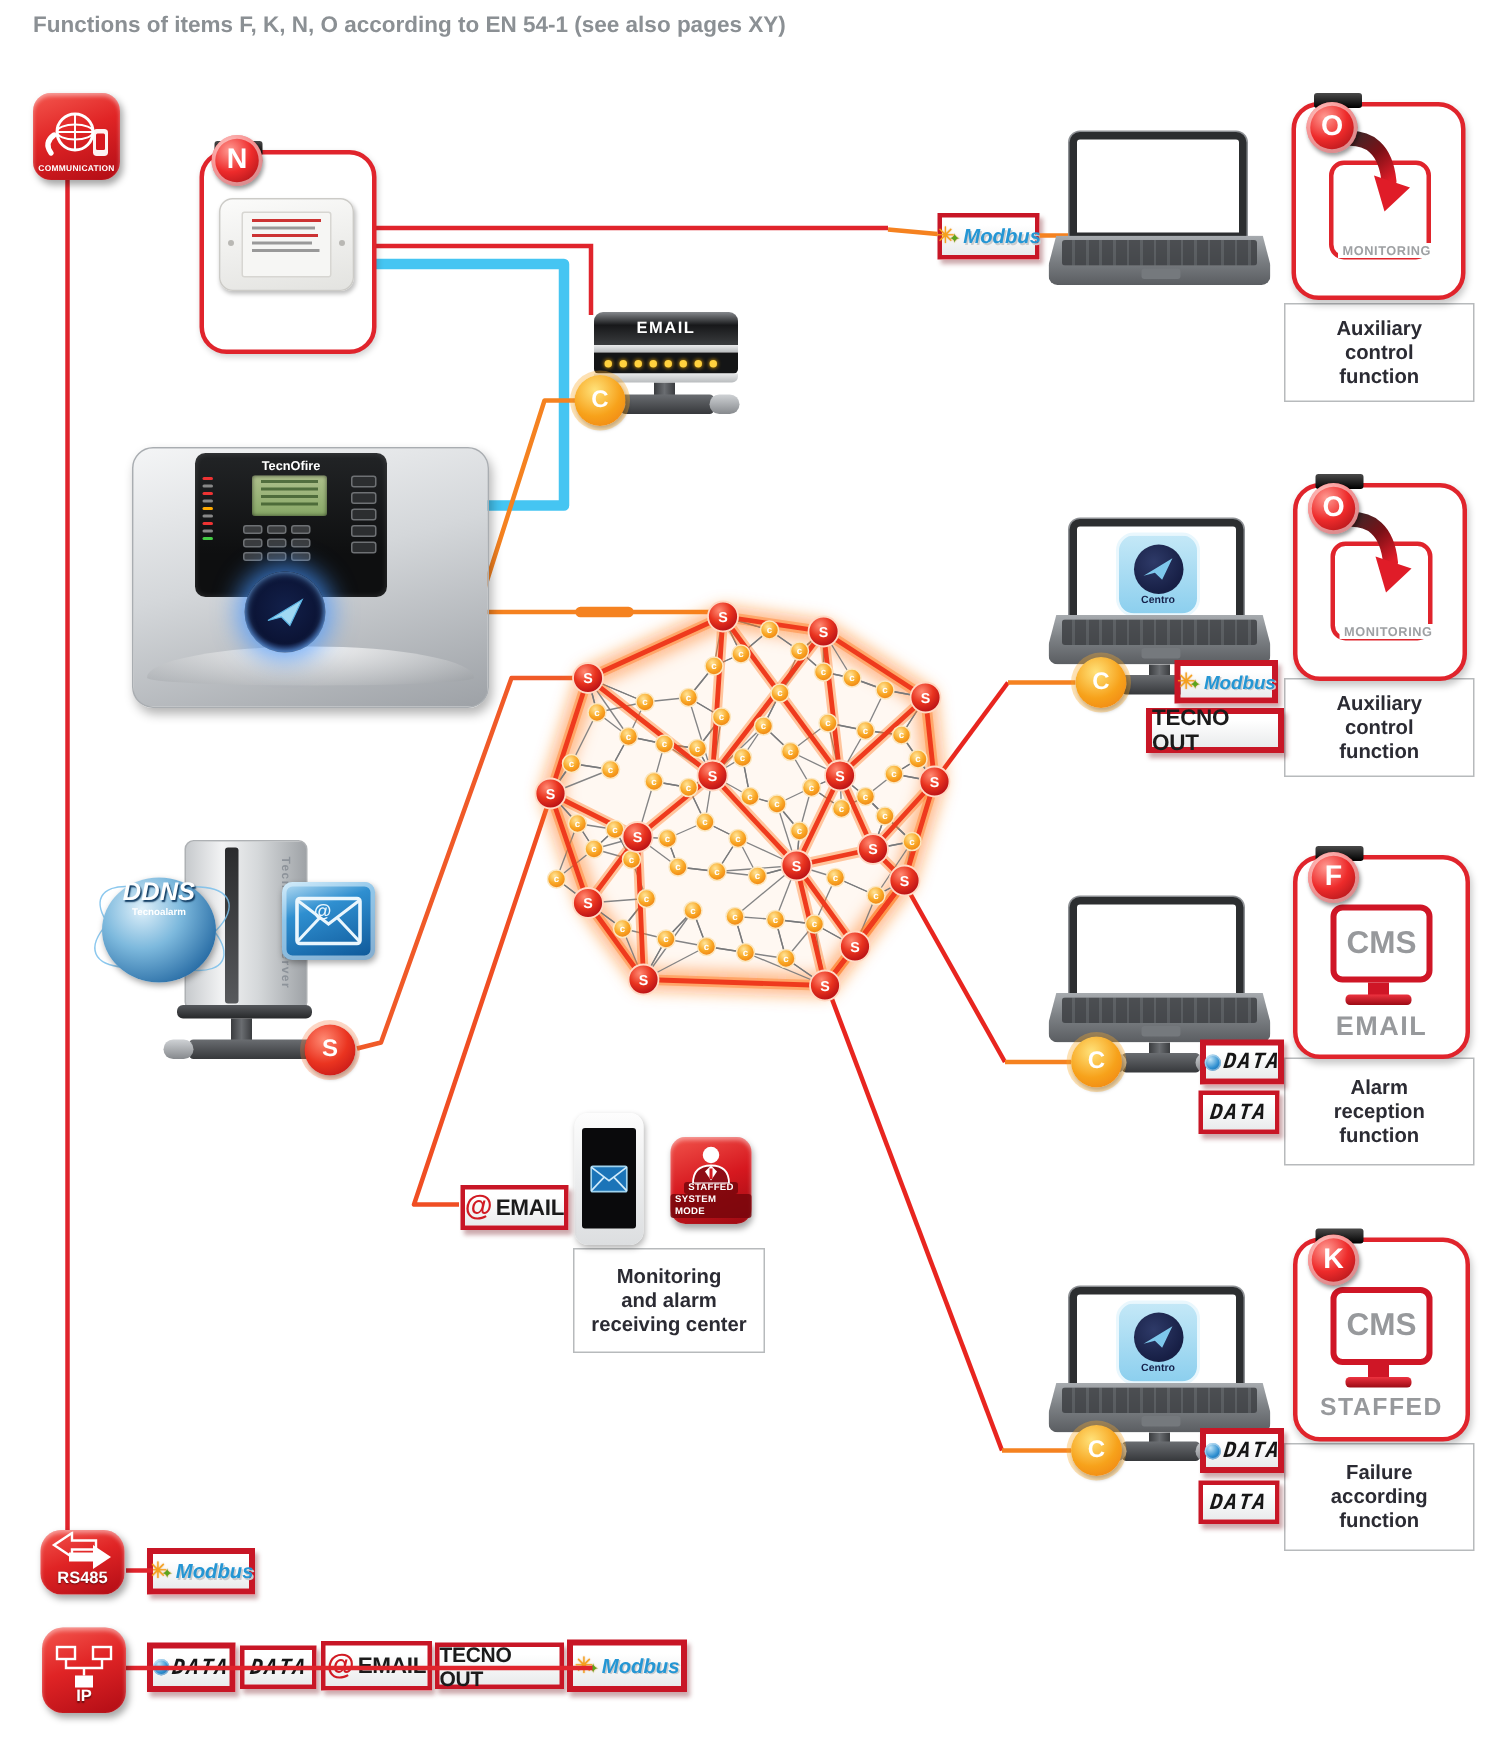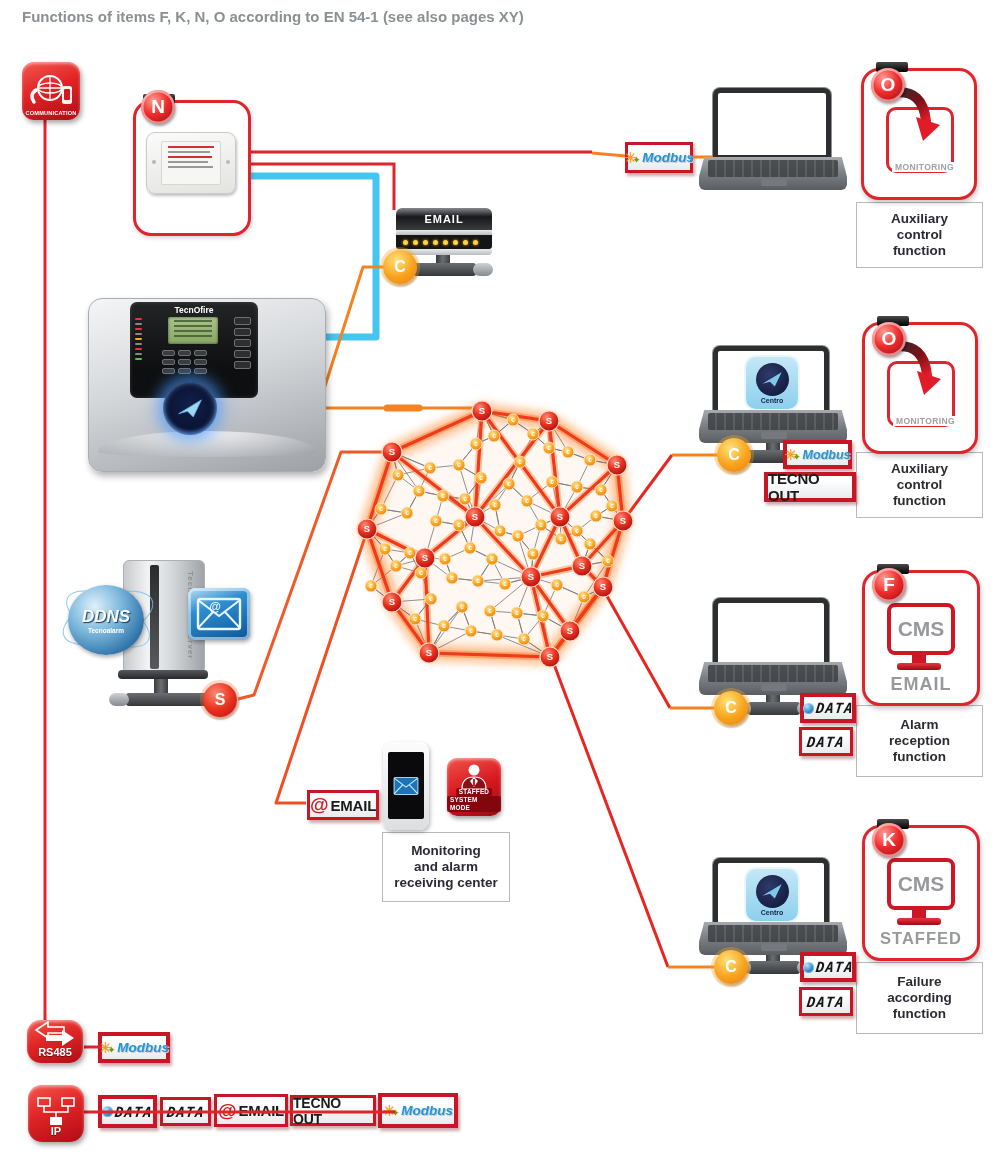--- a/index.html
+++ b/index.html
@@ -103,21 +103,21 @@
        display:flex;align-items:center;justify-content:center;}
 
   .tower{position:absolute;background:linear-gradient(90deg,#c7cacd 0%,#f2f3f4 30%,#d5d8da 60%,#9fa3a7 100%);
        border-radius:6px;border:1px solid #aeb1b4;z-index:4;}
   .tower .stripe{position:absolute;left:26px;top:4px;bottom:4px;width:9px;
        background:linear-gradient(180deg,#2a2b2d,#57595c);border-radius:2px;}
   .tower .vtext{position:absolute;right:9px;top:10px;writing-mode:vertical-rl;font-size:8px;
        color:#8d939a;font-weight:bold;letter-spacing:1px;}
   .globe{position:absolute;border-radius:50%;z-index:6;
        background:radial-gradient(circle at 35% 30%,#dff0fa 0%,#7db9dd 38%,#2a6ea6 78%,#14476f);
-       box-shadow:1px 2px 4px rgba(0,0,0,.35);display:flex;flex-direction:column;align-items:center;justify-content:center;}
+       box-shadow:1px 2px 4px rgba(0,0,0,.35);display:flex;flex-direction:column;align-items:center;}
   .globe .big{font-weight:bold;font-style:italic;font-size:17px;color:#fff;text-shadow:1px 1px 1px #123d63;}
   .globe .sub{font-size:6.5px;color:#fff;font-weight:bold;}
   .orbit{position:absolute;border:1.5px solid rgba(120,190,235,.85);border-radius:50%;z-index:6;}
   .maildev{position:absolute;border-radius:7px;z-index:6;
        background:linear-gradient(160deg,#bfe2f6 0%,#2f8fd0 35%,#0d5596 100%);
        box-shadow:inset 0 0 0 3px rgba(230,245,255,.55),1px 2px 4px rgba(0,0,0,.35);
        display:flex;align-items:center;justify-content:center;}
 
   .panel-body{position:absolute;border-radius:14px;border:1px solid #a9adb1;z-index:4;
        background:linear-gradient(165deg,#f4f5f6 0%,#d4d7da 45%,#9da1a6 100%);

